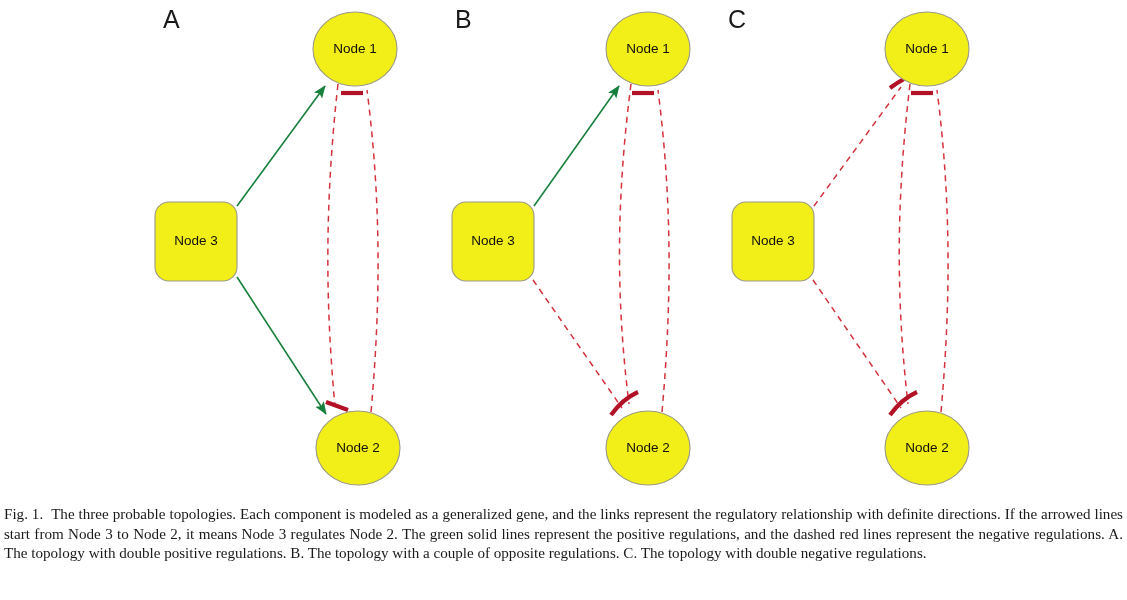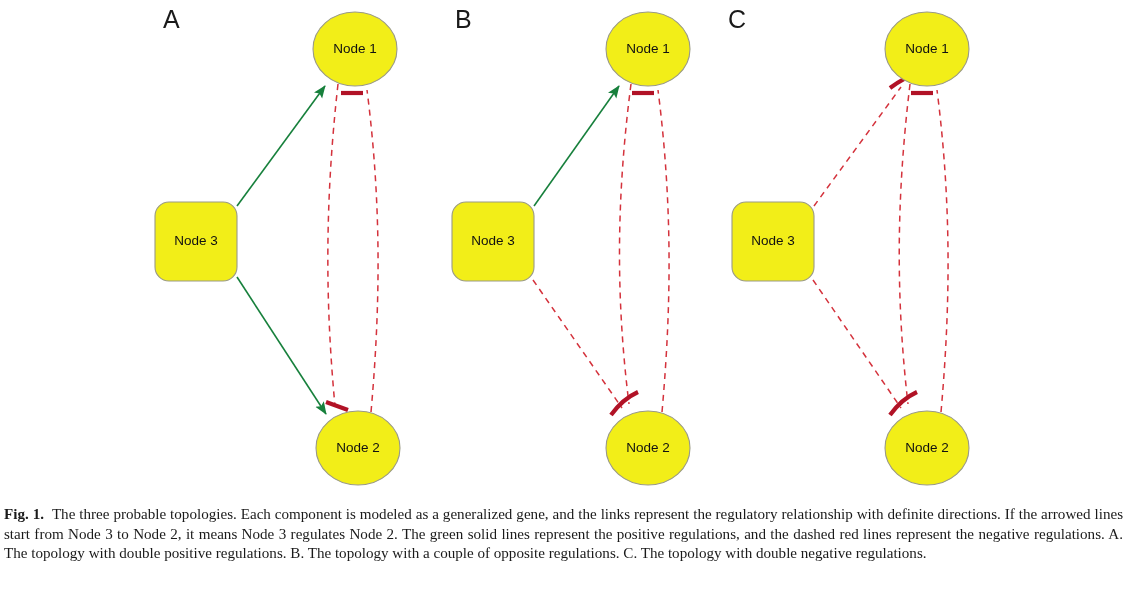--- a/index.html
+++ b/index.html
@@ -68,21 +68,21 @@
     top: 505px;
     width: 1119px;
     padding: 0 6px 0 4px;
     font-family: "Liberation Serif", serif;
     font-size: 15.1px;
     line-height: 19.6px;
     color: #1a1a1a;
     text-align: justify;
   }
   #caption .fig-tag {
-    font-weight: bold;
+    font-weight: normal;
   }
   #caption .caption-body {
     font-weight: normal;
   }
 </style>
 </head>
 <body>
 
 <div id="figure-area">
 <svg id="figure-svg" viewBox="0 0 1127 500" xmlns="http://www.w3.org/2000/svg">

